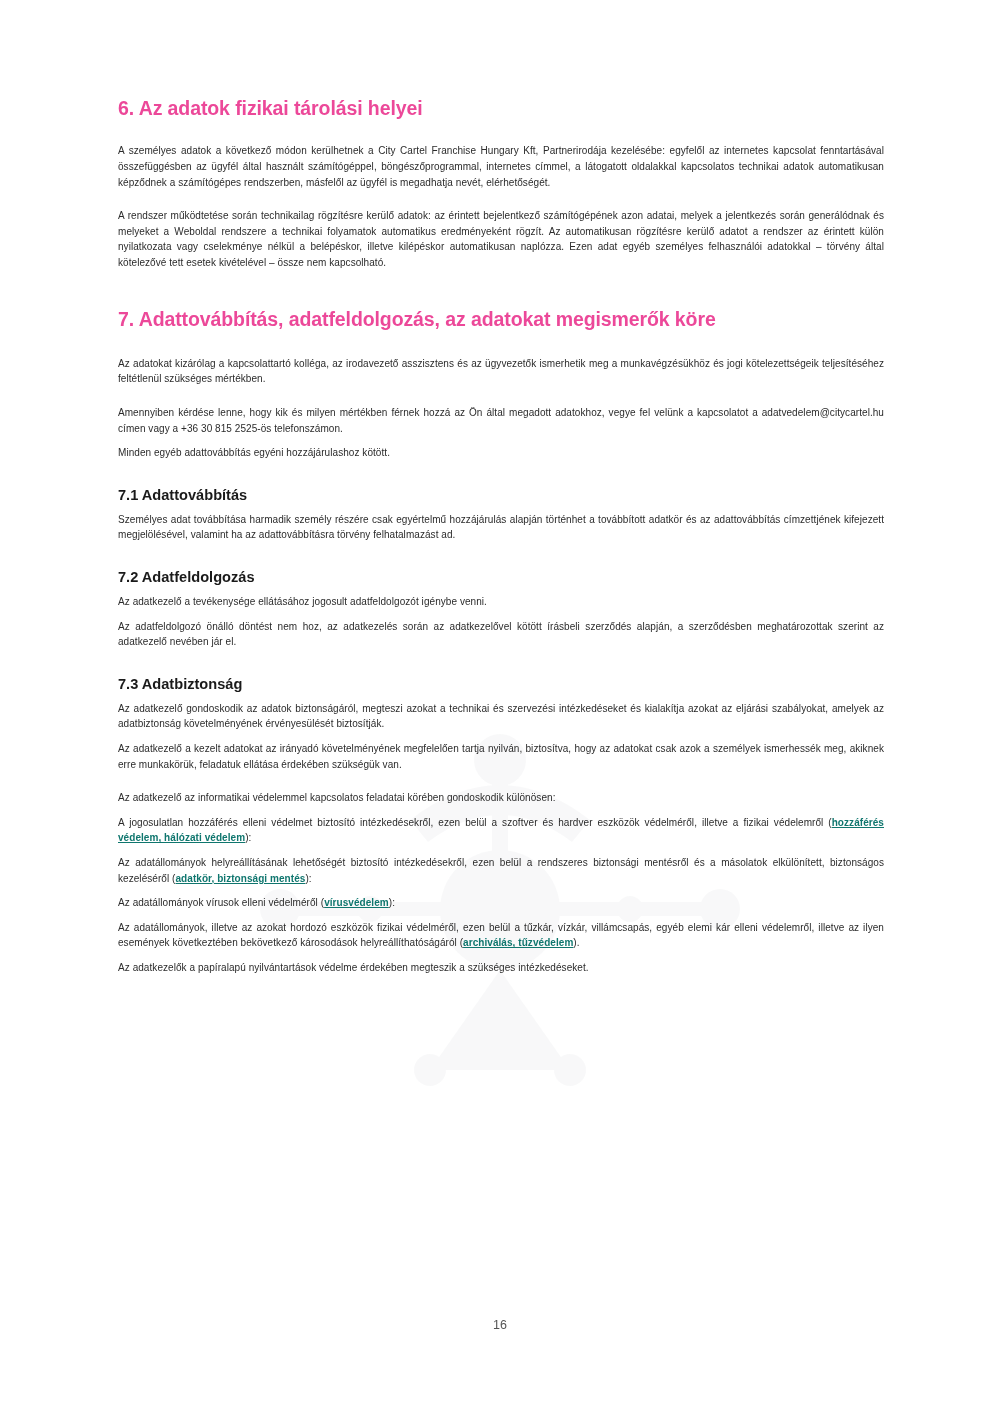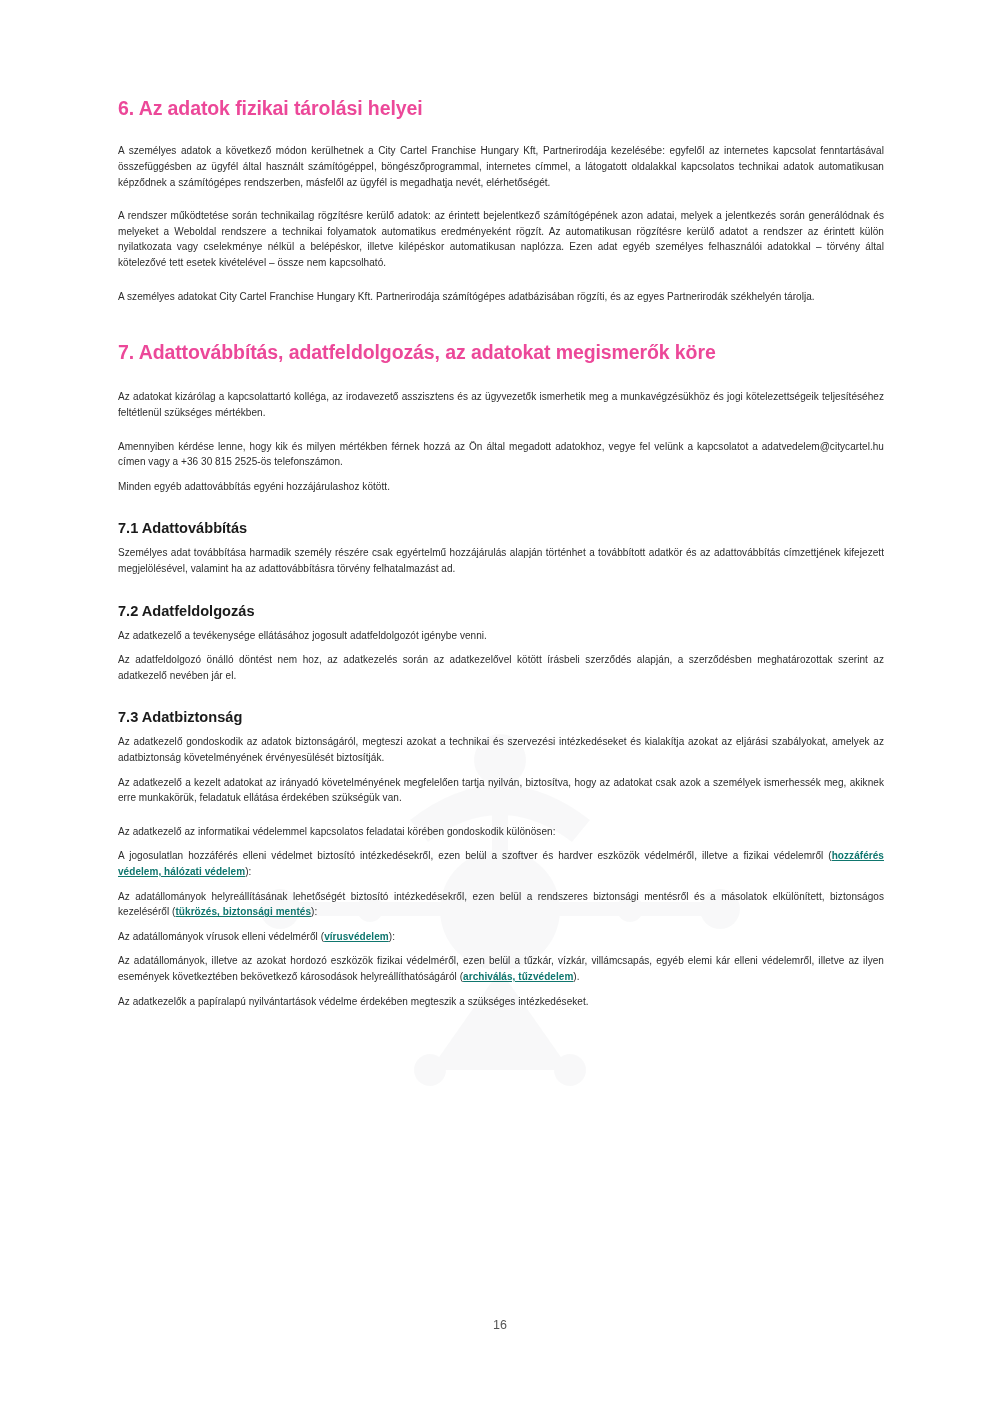--- a/index.html
+++ b/index.html
@@ -97,21 +97,20 @@
       <circle cx="390" cy="430" r="16"></circle>
       <path d="M230 180 q90 -70 180 0 l-18 22 q-72 -54 -144 0 z"></path>
     </g>
   </svg>
 
   <div class="content">
 
     <h1 class="section-title">6. Az adatok fizikai tárolási helyei</h1>
     <p class="body">A személyes adatok a következő  módon  kerülhetnek  a City Cartel Franchise Hungary Kft, Partnerirodája kezelésébe: egyfelől az internetes kapcsolat fenntartásával összefüggésben az ügyfél által használt számítógéppel, böngészőprogrammal, internetes címmel, a látogatott  oldalakkal kapcsolatos  technikai adatok  automatikusan   képződnek a számítógépes rendszerben, másfelől az ügyfél is megadhatja nevét, elérhetőségét.</p>
     <p class="body">A rendszer működtetése során technikailag rögzítésre kerülő adatok: az érintett bejelentkező számítógépének azon adatai, melyek a jelentkezés során generálódnak és melyeket a Weboldal rendszere a technikai folyamatok automatikus eredményeként rögzít. Az automatikusan rögzítésre kerülő adatot a rendszer az érintett külön nyilatkozata vagy cselekménye nélkül a belépéskor, illetve kilépéskor automatikusan naplózza. Ezen adat egyéb személyes felhasználói adatokkal – törvény által kötelezővé tett esetek kivételével – össze nem kapcsolható.</p>
-    <p class="body">A személyes adatokat City Cartel Franchise Hungary Kft. Partnerirodája számítógépes adatbázisában rögzíti, és az egyes Partnerirodák székhelyén tárolja.</p>
 
     <h1 class="section-title second">7. Adattovábbítás, adatfeldolgozás, az adatokat megismerők köre</h1>
     <p class="body">Az adatokat kizárólag a kapcsolattartó kolléga, az irodavezető asszisztens és az ügyvezetők ismerhetik meg a munkavégzésükhöz és jogi kötelezettségeik teljesítéséhez feltétlenül szükséges mértékben.</p>
     <p class="body small-gap">Amennyiben kérdése lenne, hogy kik és milyen mértékben férnek hozzá az Ön által megadott adatokhoz, vegye fel velünk a kapcsolatot a adatvedelem@citycartel.hu címen vagy a +36 30 815 2525-ös telefonszámon.</p>
     <p class="body">Minden egyéb adattovábbítás egyéni hozzájárulashoz kötött.</p>
 
     <h2 class="sub-title">7.1 Adattovábbítás</h2>
     <p class="body">Személyes adat továbbítása harmadik személy részére csak egyértelmű hozzájárulás alapján történhet a továbbított adatkör és az adattovábbítás címzettjének kifejezett megjelölésével, valamint ha az adattovábbításra törvény felhatalmazást ad.</p>
 
     <h2 class="sub-title">7.2 Adatfeldolgozás</h2>
@@ -121,21 +120,21 @@
     <h2 class="sub-title">7.3 Adatbiztonság</h2>
     <p class="body small-gap">Az adatkezelő gondoskodik az adatok biztonságáról, megteszi azokat a technikai és szervezési intézkedéseket és kialakítja azokat az eljárási szabályokat, amelyek az adatbiztonság követelményének érvényesülését biztosítják.</p>
     <p class="body">Az adatkezelő a kezelt adatokat az irányadó követelményének megfelelően tartja nyilván, biztosítva, hogy az adatokat csak azok a személyek ismerhessék meg, akiknek erre munkakörük, feladatuk ellátása érdekében szükségük van.</p>
 
     <p class="body small-gap">Az adatkezelő az informatikai védelemmel kapcsolatos feladatai körében gondoskodik különösen:</p>
 
     <p class="body small-gap">
       <span>A jogosulatlan hozzáférés elleni védelmet biztosító intézkedésekről, ezen belül a szoftver és hardver eszközök védelméről, illetve a fizikai védelemről (</span><b>hozzáférés védelem, hálózati védelem</b><span>):</span>
     </p>
     <p class="body small-gap">
-      <span>Az adatállományok helyreállításának lehetőségét biztosító intézkedésekről, ezen belül a rendszeres biztonsági mentésről és a másolatok elkülönített, biztonságos kezeléséről (</span><b>tükrözés, biztonsági mentés</b><span>):</span>
+      <span>Az adatállományok helyreállításának lehetőségét biztosító intézkedésekről, ezen belül a rendszeres biztonsági mentésről és a másolatok elkülönített, biztonságos kezeléséről (</span><b>adatkör, biztonsági mentés</b><span>):</span>
     </p>
     <p class="body small-gap">
       <span>Az adatállományok vírusok elleni védelméről (</span><b>vírusvédelem</b><span>):</span>
     </p>
     <p class="body small-gap">
       <span>Az adatállományok, illetve az azokat hordozó eszközök fizikai védelméről, ezen belül a tűzkár, vízkár, villámcsapás, egyéb elemi kár elleni védelemről, illetve az ilyen események következtében bekövetkező károsodások helyreállíthatóságáról (</span><b>archiválás, tűzvédelem</b><span>).</span>
     </p>
     <p class="body">Az adatkezelők a papíralapú nyilvántartások védelme érdekében megteszik a szükséges intézkedéseket.</p>
 
   </div>

